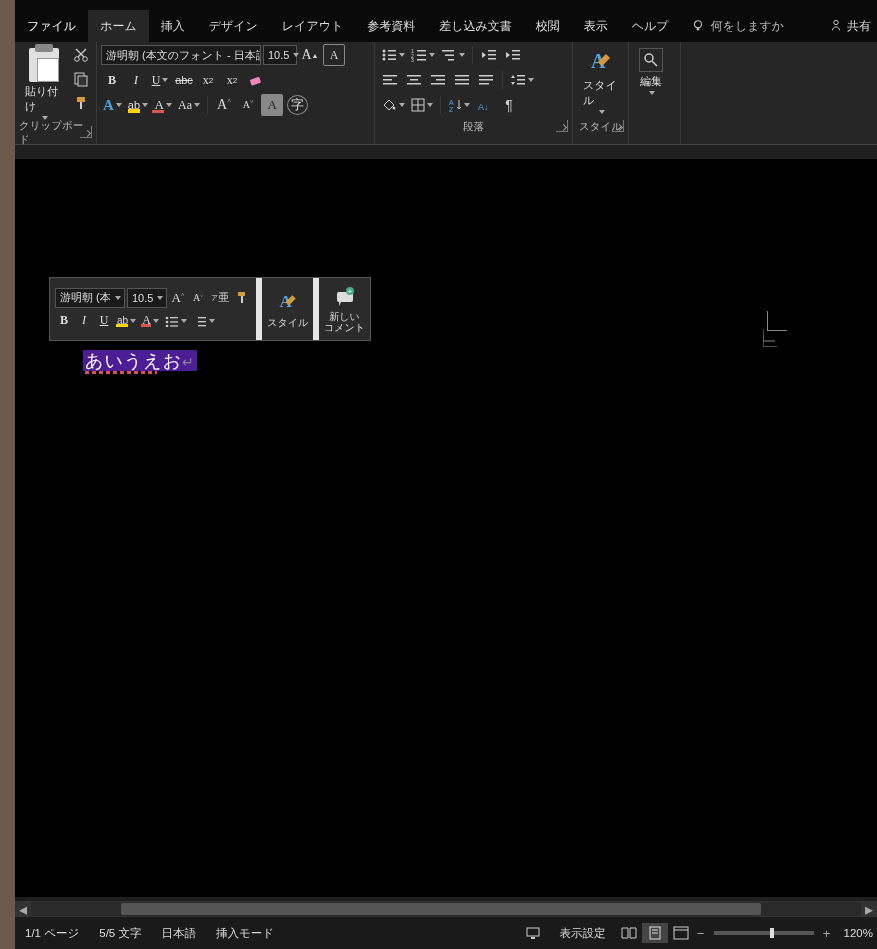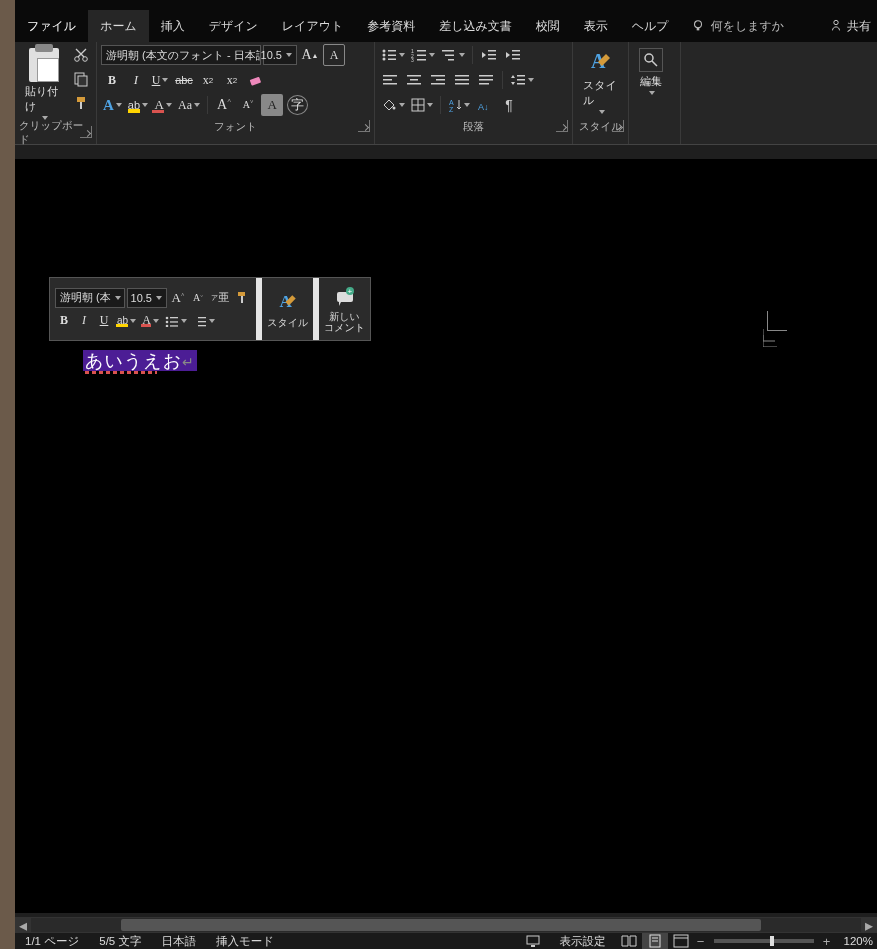--- a/index.html
+++ b/index.html
@@ -23,41 +23,41 @@
   .col { display:flex; flex-direction:column; gap:2px; }
   .row { display:flex; gap:2px; align-items:center; }
   .btn { display:inline-flex; align-items:center; justify-content:center; min-width:22px; height:22px; border-radius:2px; cursor:pointer; color:#ddd; font-size:12px; padding:0 2px; }
   .btn.small { min-width:18px; height:20px; }
   .big { display:flex; flex-direction:column; align-items:center; justify-content:center; padding:4px 6px 2px 6px; color:#ddd; font-size:11px; cursor:pointer; gap:2px; border-radius:2px; }
   .dd { width:0; height:0; border-left:3px solid transparent; border-right:3px solid transparent; border-top:4px solid #aaa; display:inline-block; margin-left:2px; vertical-align:middle; }
   .sep { width:1px; align-self:stretch; background:#3a3a3a; margin:2px 3px; }
   .combo { display:inline-flex; align-items:center; background:#1a1a1a; border:1px solid #555; height:20px; color:#ddd; font-size:11px; padding:0 4px; }
   .combo .dd { margin-left:4px; }
   .font-combo { width:160px; overflow:hidden; white-space:nowrap; }
-  .size-combo { width:34px;justify-content:flex-end; }
+  .size-combo { width:34px; }
   .paste-icon { width:30px; height:34px; background:#e0e0e0; position:relative; border-radius:2px; }
   .paste-icon::before { content:""; position:absolute; left:6px; top:-4px; width:18px; height:8px; background:#888; border-radius:2px; }
   .paste-icon::after { content:""; position:absolute; left:8px; top:10px; width:20px; height:22px; background:#fff; border:1px solid #999; }
   .doc-area { flex:1; position:relative; overflow:hidden; background:#1f1f1f; }
   .page-surface { position:absolute; left:0; top:14px; right:0; bottom:20px; background:#000; }
   .doc-text { position:absolute; left:68px; top:190px; color:#fff; font-size:18px; font-family:"Yu Mincho","MS Mincho",serif; letter-spacing:1px; }
   .doc-text .sel { background:#4c1d95; padding:1px 2px 0 2px; }
   .doc-text .para { color:#888; font-size:14px; }
   .squiggle { position:absolute; left:70px; top:212px; width:72px; height:3px; background:repeating-linear-gradient(90deg,#d9534f 0 4px, transparent 4px 7px); }
   .mini-tb { position:absolute; left:34px; top:118px; background:#2b2b2b; border:1px solid #555; display:flex; align-items:stretch; height:64px; }
   .mini-tb .panel { display:flex; flex-direction:column; padding:4px 5px; gap:3px; border-right:6px solid #e5e5e5; justify-content:center; }
   .mini-tb .panel:last-child { border-right:none; }
   .mini-tb .font-combo { width:70px; }
   .mini-tb .size-combo { width:40px; }
   .mini-lbl { font-size:10px; color:#ddd; text-align:center; line-height:1.1; }
   .hscroll { position:absolute; left:0; right:0; bottom:0; height:16px; background:#333; display:flex; align-items:center; }
   .hscroll .arrow { width:16px; height:16px; display:flex; align-items:center; justify-content:center; color:#aaa; cursor:pointer; }
   .hscroll .track { flex:1; height:14px; background:#2a2a2a; position:relative; }
   .hscroll .thumb { position:absolute; left:90px; width:640px; top:1px; bottom:1px; background:#555; border-radius:2px; }
-  .status { height:16px; background:#1a1a1a; display:flex; align-items:center; color:#ddd; font-size:11.5px; }
+  .status { height:32px; background:#1a1a1a; display:flex; align-items:center; color:#ddd; font-size:11.5px; }
   .status .cell { padding:0 10px; cursor:pointer; }
   .status .spacer { flex:1; }
   .view-btn { width:26px; height:20px; display:flex; align-items:center; justify-content:center; cursor:pointer; }
   .view-btn.active { background:#444; }
   .zoom-track { width:100px; height:4px; background:#555; position:relative; margin:0 6px; }
   .zoom-thumb { position:absolute; left:56px; top:-3px; width:4px; height:10px; background:#ddd; }
   .zoom-sign { width:14px; text-align:center; cursor:pointer; color:#aaa; font-size:13px; }
   svg { display:block; }
   .txt { font-family:"Times New Roman",serif; }
 
@@ -208,24 +208,20 @@
               <span class="txt" style="font-size:10px;">A<sup style="font-size:6px;">˅</sup></span>
             </div>
           <div class="btn" style="background:#888;">
               <span class="txt" style="color:#222;font-size:13px;">A</span>
             </div>
           <div class="btn">
               <span style="font-size:13px;border:1px solid #888;border-radius:50%;padding:0 3px;">字</span>
             </div>
         </div>
       </div>
-      <div class="group-label">
-          <span>フォント</span>
-          <span class="dlaunch"></span>
-        </div>
     </div>
 
     <div class="group" style="width:198px;">
       <div class="group-body col" style="gap:3px;">
         <div class="row">
           <div class="btn">
               <svg width="16" height="14">
                 <circle cx="3" cy="3" r="1.5" fill="#ccc"></circle>
                 <rect x="7" y="2" width="8" height="1.5" fill="#ccc"></rect>
                 <circle cx="3" cy="7" r="1.5" fill="#ccc"></circle>

